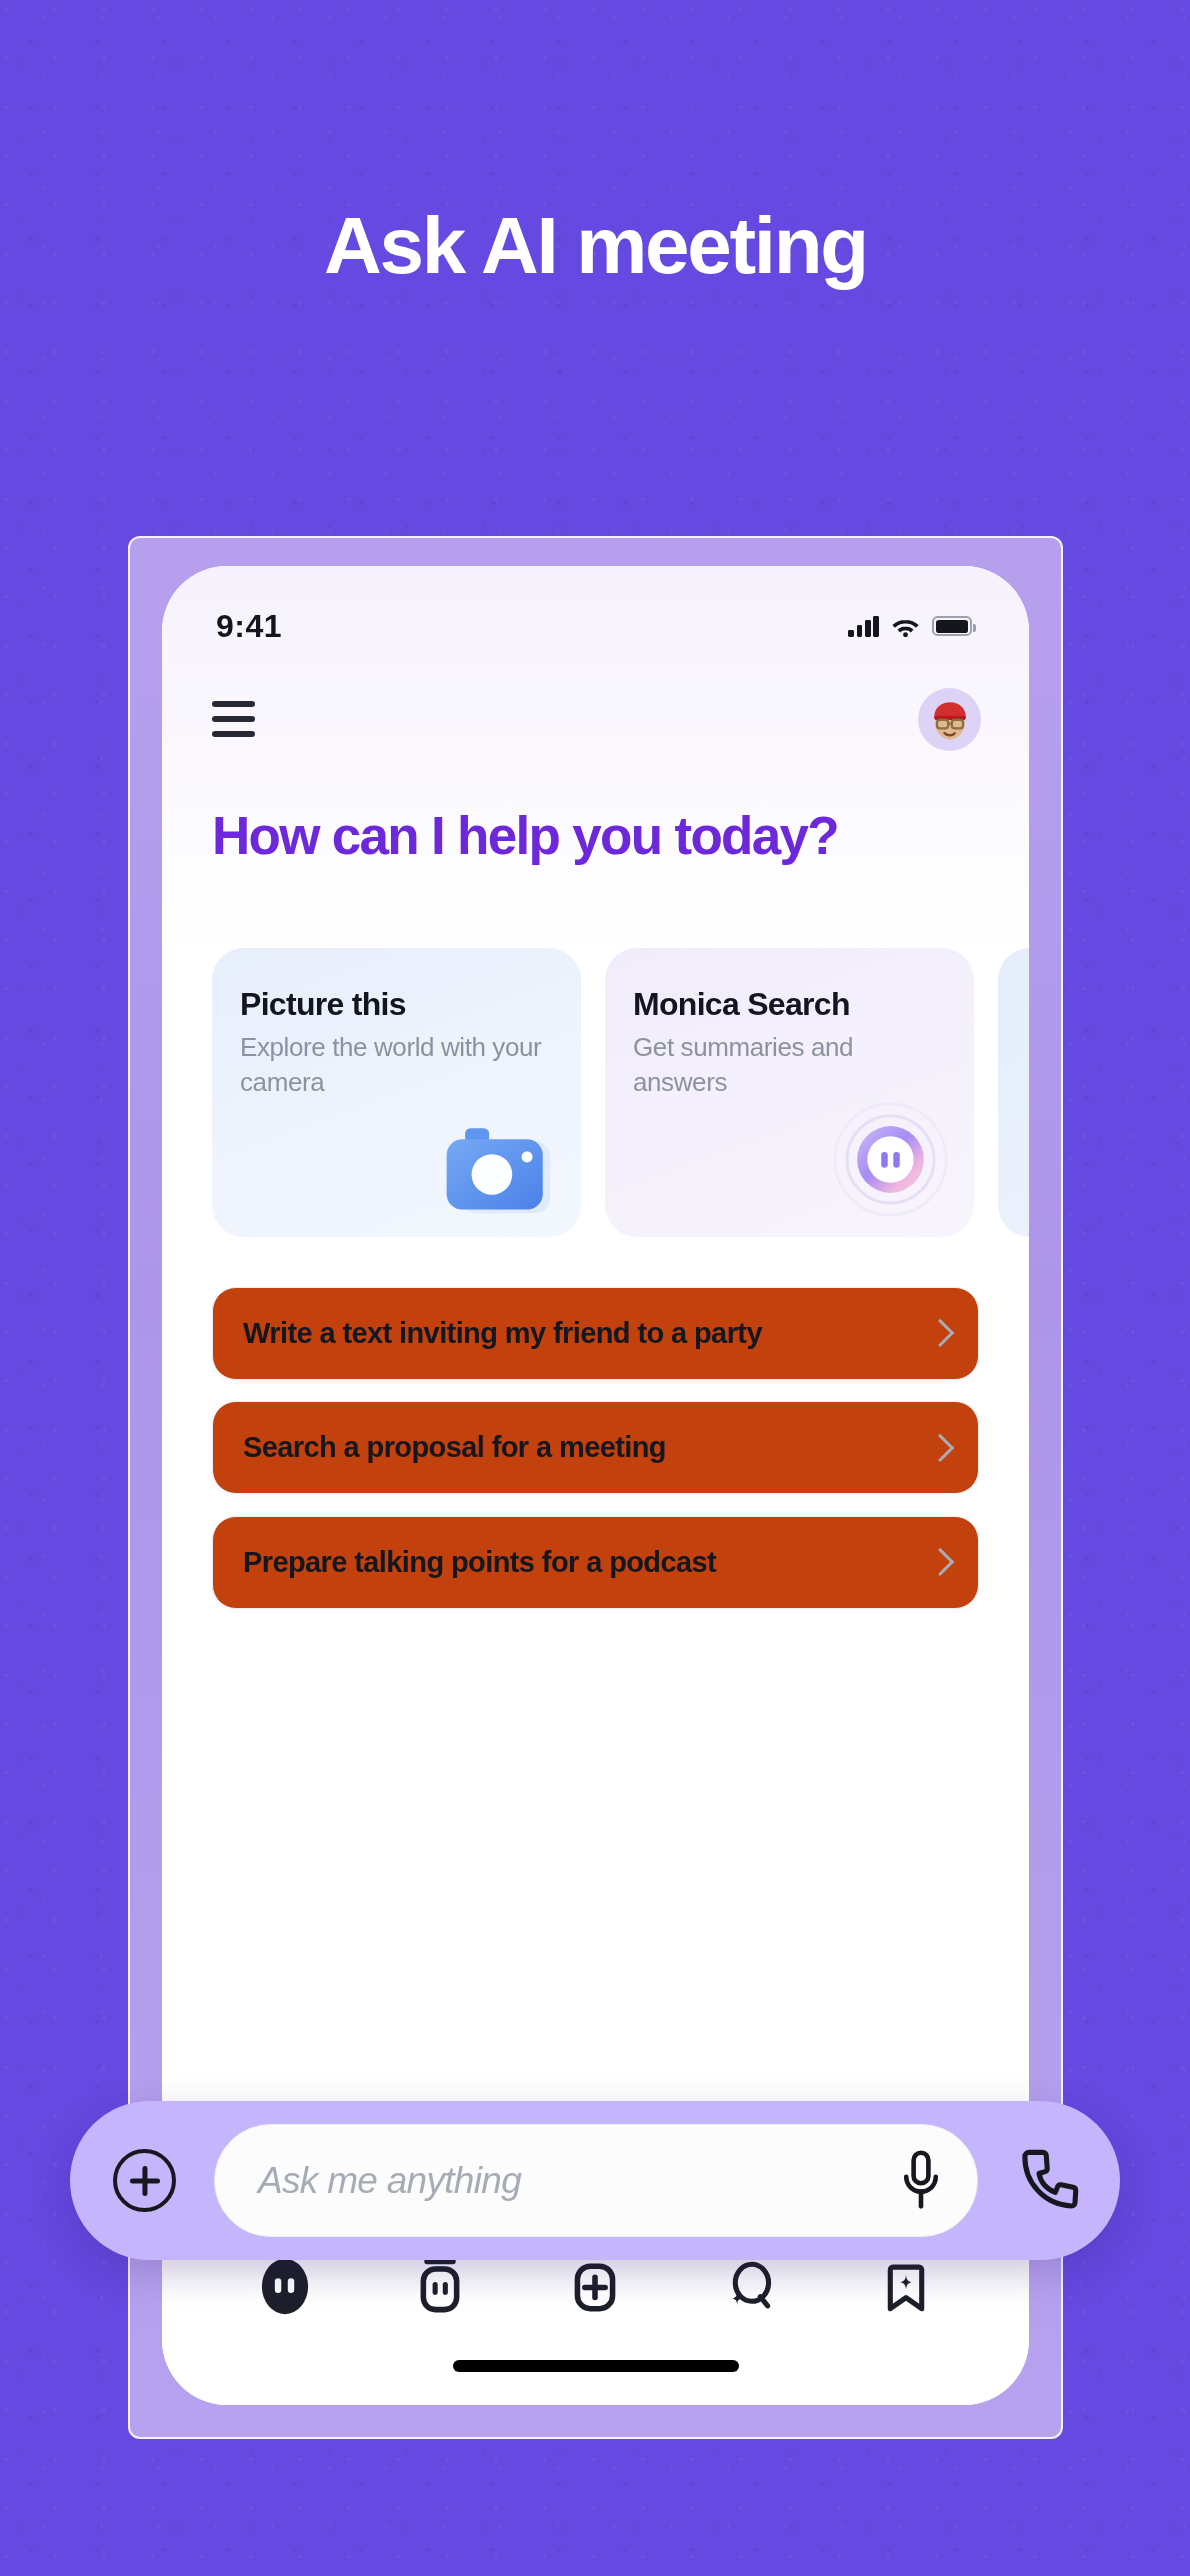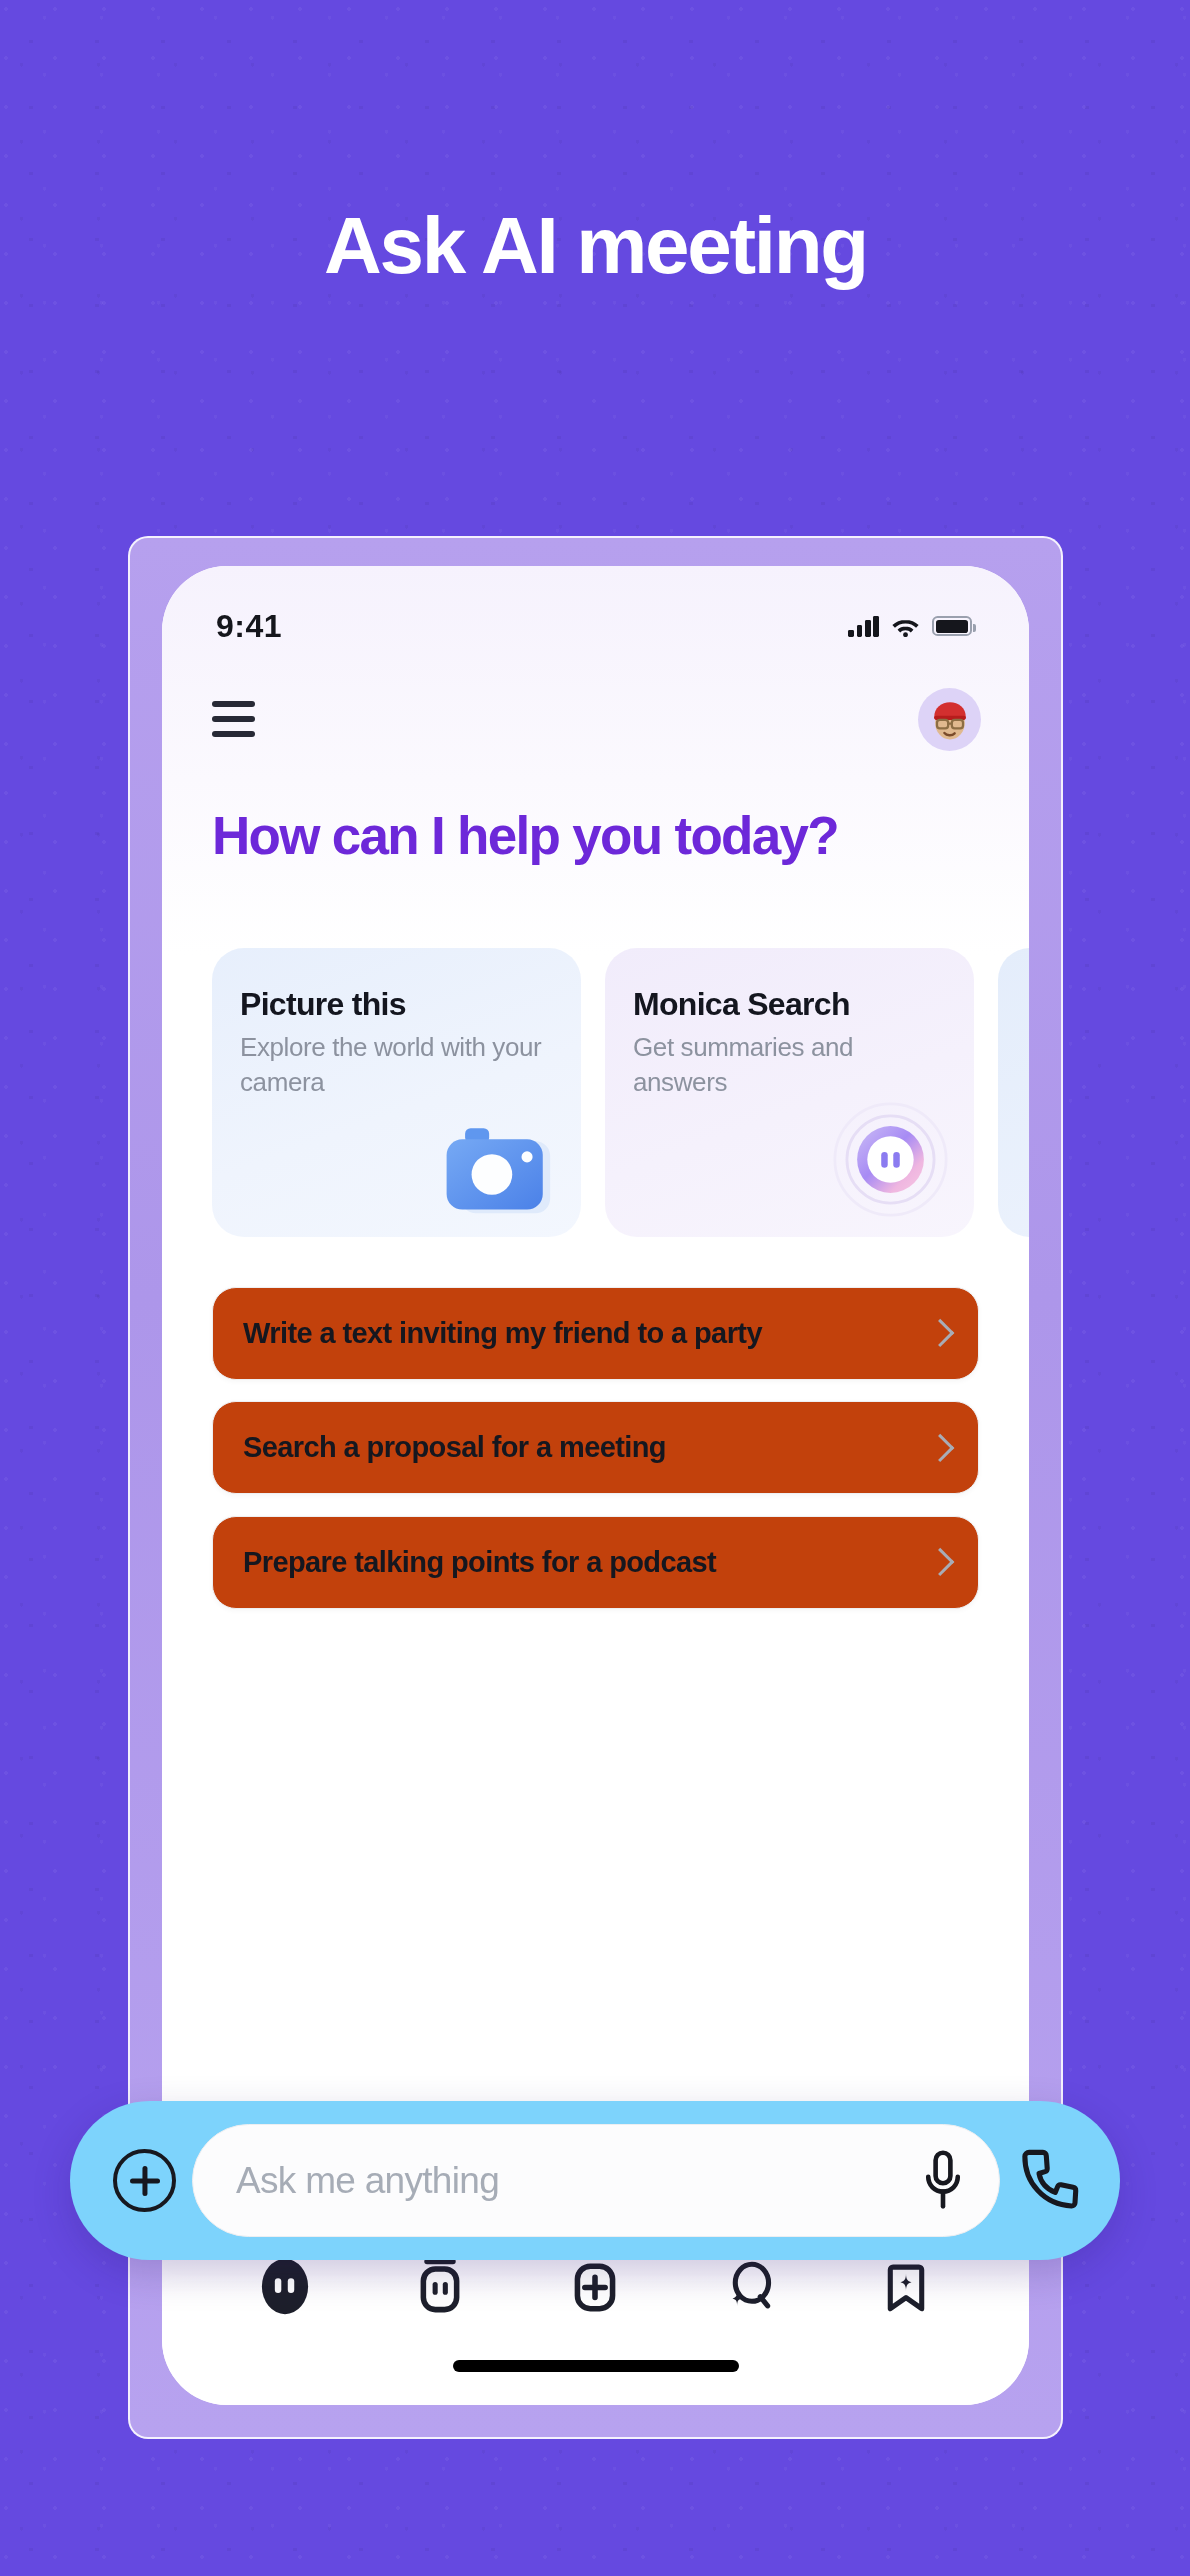--- a/index.html
+++ b/index.html
@@ -35,21 +35,21 @@
   }
 
   
   .phone-wrap {
     position:absolute;
     left:128px; top:536px;
     width:935px; height:1903px;
   }
   .phone-bezel {
     position:absolute; inset:0;
-    border-radius:20px;
+    border-radius:12px;
     background:linear-gradient(180deg,#b6a0ee 0%,#ad96ea 40%,#b7a2ef 100%);
     border:2.8px solid rgba(255,255,255,.85);
     overflow:hidden;
     text-decoration:underline;
   }
   .phone-screen {
     position:absolute;
     left:32px; top:28px; right:32px; bottom:32px;
     border-radius:65px;
     background:#ffffff;
@@ -167,27 +167,28 @@
               width:74px; height:74px; }
   .home-indicator {
     position:absolute; left:50%; transform:translateX(-50%);
     bottom:33px; width:286px; height:12px; background:#000; border-radius:7.4px;
   }
 
   
   .input-bar {
     position:absolute;
     left:70px; top:2101px; width:1050px; height:159px;
-    background:#7dd3fc;
+    background:#c4b5fd;
     border-radius:80px;
     display:flex; align-items:center;
     padding:0 39px 0 43px;
-    gap:16px;
+    gap:38px;
     box-shadow:0 13px 39px rgba(40,22,100,.20);
     z-index:5;
+    font-style:italic;
   }
   .plus-btn {
     width:63px; height:63px; border-radius:50%;
     border:4.6px solid #17181f;
     position:relative; flex:0 0 auto; cursor:pointer;
   }
   .plus-btn::before, .plus-btn::after {
     content:""; position:absolute; background:#17181f; border-radius:2.8px;
   }
   .plus-btn::before { left:50%; top:50%; width:30px; height:5.1px; transform:translate(-50%,-50%); }

